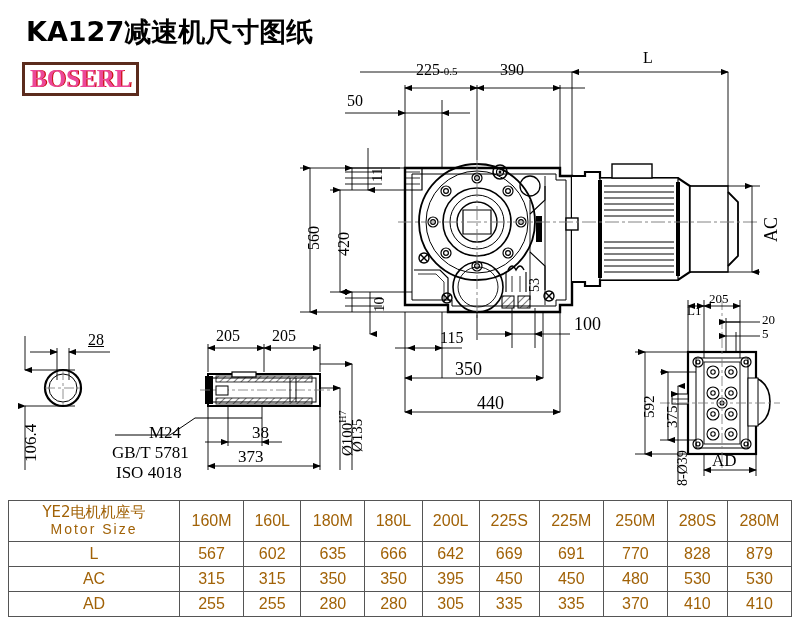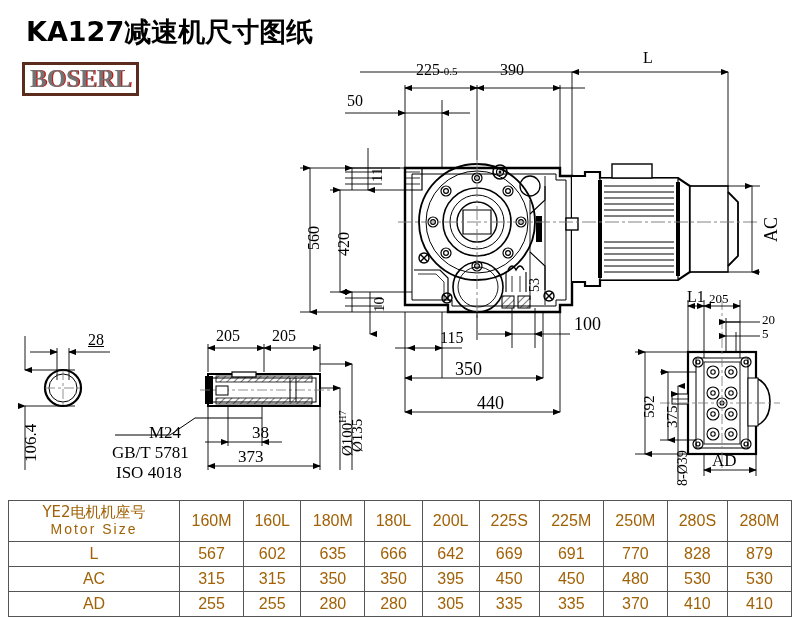--- a/index.html
+++ b/index.html
@@ -28,21 +28,21 @@
     left: 22px; top: 62px;
     border: 3px solid #5b2b1d;
     padding: 0px 5px 1px 5px;
     background: #fff;
   }
   #logo .lg {
     font-family: "Liberation Serif", serif;
     font-weight: bold;
     font-size: 25px;
     line-height: 27px;
-    color: #737373;
+    color: #ec4899;
     text-shadow: 1.2px 0 0 #cc1111;
     letter-spacing: 0px;
   }
 
   .dim-txt {
     position: absolute;
     font-family: "Liberation Serif", serif;
     font-size: 16px;
     white-space: nowrap;
     line-height: 1;
@@ -442,21 +442,21 @@
 <div class="dim-txt" style="left:238px;top:448px;font-size:17px;">373</div>
 <div class="dim-txt rot90" style="left:338px;top:456px;font-size:15px;"><span>Ø100</span><sup style="font-size:10px;">H7</sup></div>
 <div class="dim-txt rot90" style="left:350px;top:452px;font-size:15px;">Ø135</div>
 
 <div class="dim-txt" style="left:88px;top:332px;font-size:16px;text-decoration:underline;">28</div>
 <div class="dim-txt rot90" style="left:22px;top:462px;font-size:17px;">106.4</div>
 <div class="dim-txt" style="left:149px;top:424px;font-size:17px;">M24</div>
 <div class="dim-txt" style="left:112px;top:444px;font-size:17px;">GB/T 5781</div>
 <div class="dim-txt" style="left:116px;top:464px;font-size:17px;">ISO 4018</div>
 
-<div class="dim-txt" style="left:687px;top:289px;font-size:16px;">L1</div>
+<div class="dim-txt" style="left:687px;top:304px;font-size:13px;">L1</div>
 <div class="dim-txt" style="left:709px;top:292px;font-size:13px;">205</div>
 <div class="dim-txt" style="left:762px;top:313px;font-size:13px;">20</div>
 <div class="dim-txt" style="left:762px;top:327px;font-size:13px;">5</div>
 <div class="dim-txt rot90" style="left:642px;top:418px;font-size:15px;">592</div>
 <div class="dim-txt rot90" style="left:665px;top:428px;font-size:15px;">375</div>
 <div class="dim-txt rot90" style="left:676px;top:486px;font-size:14px;">8-Ø39</div>
 <div class="dim-txt" style="left:712px;top:452px;font-size:17px;">AD</div>
 
 <table id="spec-table">
   <tbody>

